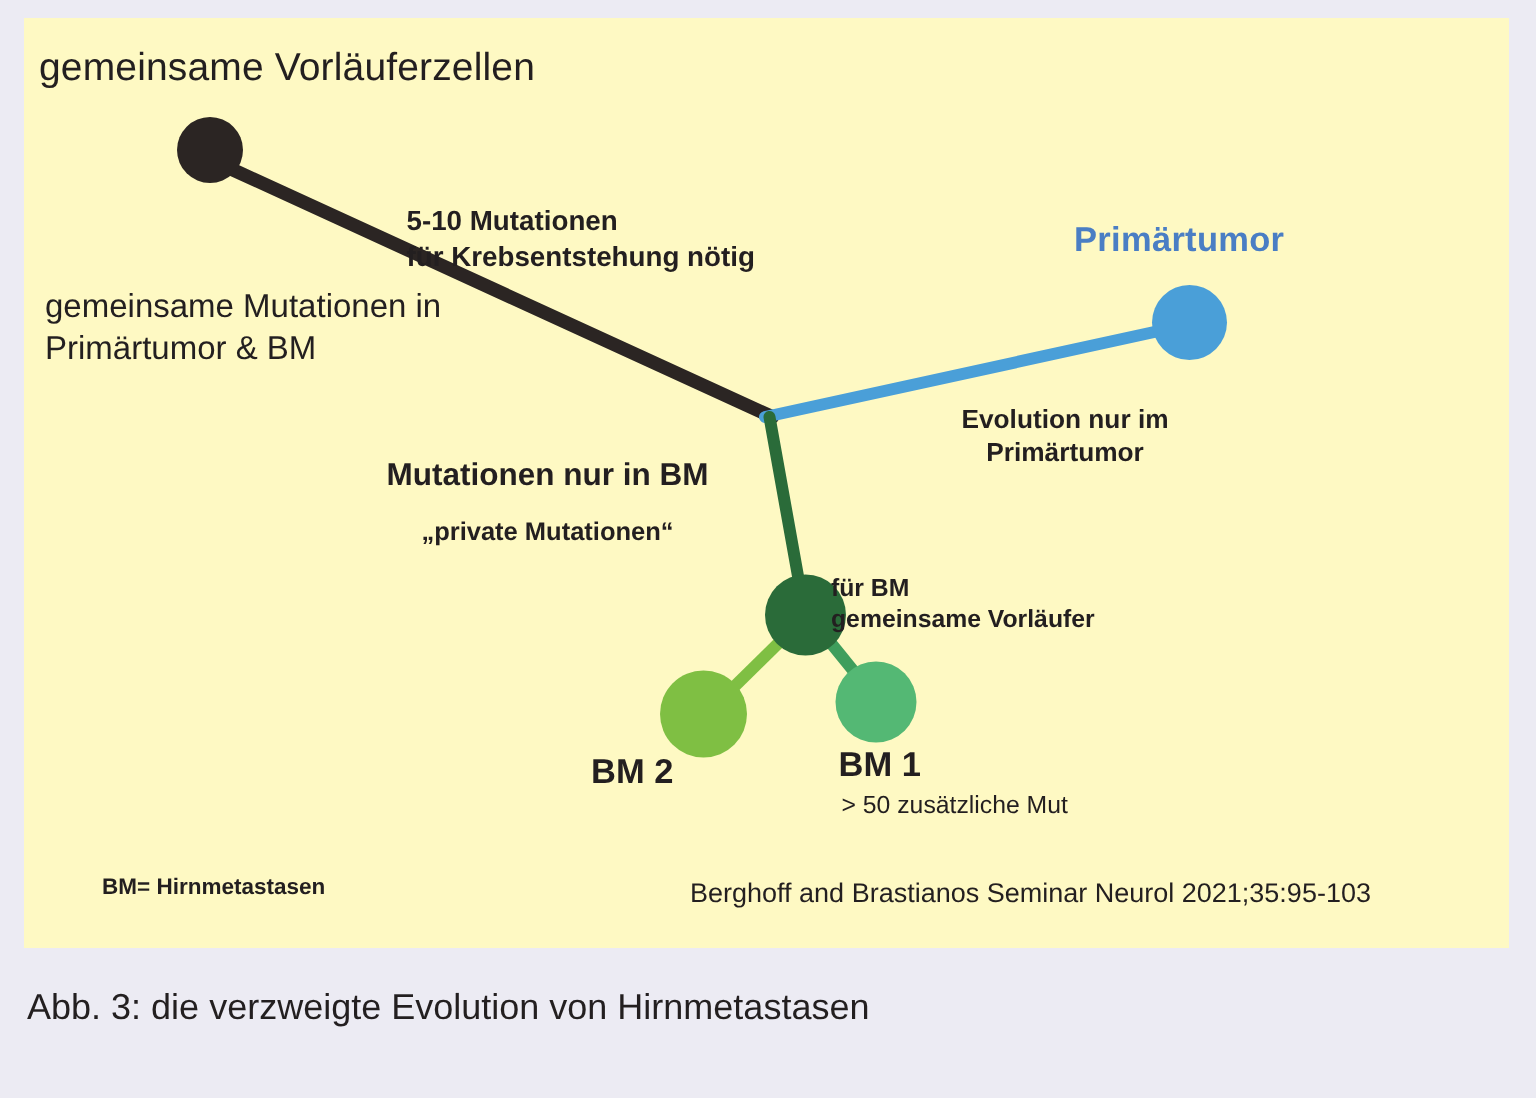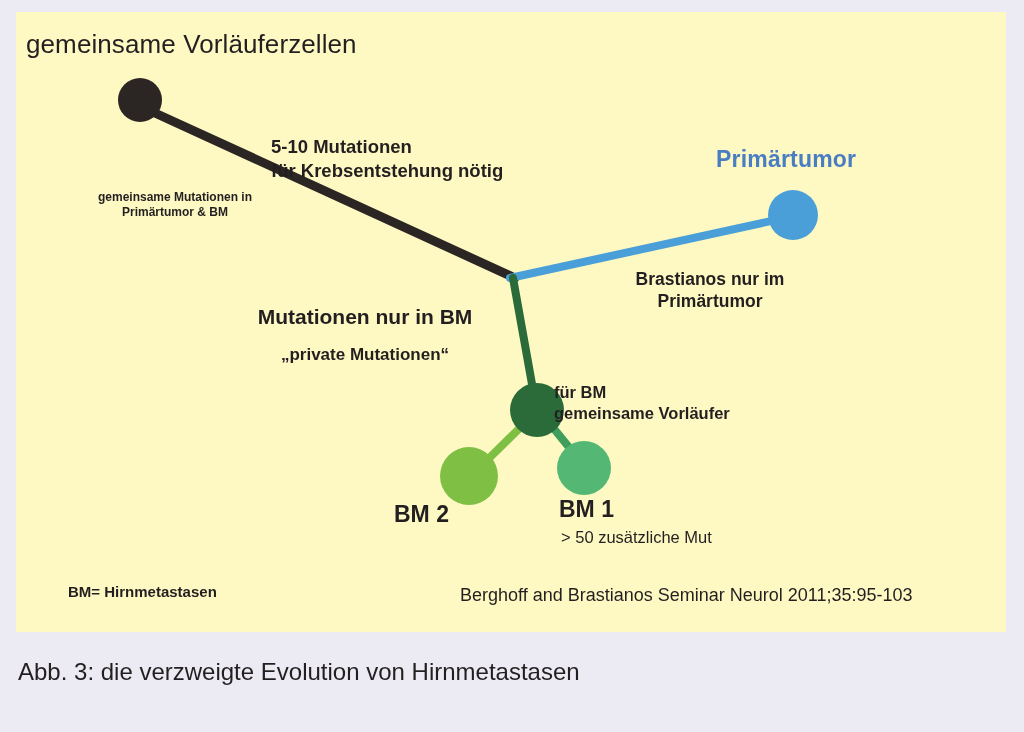--- a/index.html
+++ b/index.html
@@ -47,23 +47,22 @@
   #label-mutations-count {
     left: 255px;
     top: 94px;
     font-size: 18.5px;
     font-weight: 600;
     margin-top: 29px;
   }
   #label-shared-mutations {
     left: 14px;
     top: 178px;
-    font-size: 12px;
-    font-weight: 700;
-    text-align: center;
+    font-size: 22px;
+    font-weight: 400;
     width: 290px;
   }
   #label-primaertumor {
     left: 700px;
     top: 133px;
     font-size: 23px;
     font-weight: bold;
     color: #4a7ec4;
     letter-spacing: 0.2px;
   }
@@ -168,36 +167,36 @@
   </div>
 
   <div class="lbl" id="label-shared-mutations">
     <div>gemeinsame Mutationen in</div>
     <div>Primärtumor &amp; BM</div>
   </div>
 
   <div class="lbl" id="label-primaertumor">Primärtumor</div>
 
   <div class="lbl" id="label-primary-only">
-    <div>Brastianos nur im</div>
+    <div>Evolution nur im</div>
     <div>Primärtumor</div>
   </div>
 
   <div class="lbl" id="label-bm-only">
     <span class="line1">Mutationen nur in BM</span>
     <span class="line2">„private Mutationen“</span>
   </div>
 
   <div class="lbl" id="label-shared-precursor">
     <div>für BM</div>
     <div>gemeinsame Vorläufer</div>
   </div>
 
   <div class="lbl" id="label-bm2">BM 2</div>
   <div class="lbl" id="label-bm1">BM 1</div>
   <div class="lbl" id="label-bm1-sub">&gt; 50 zusätzliche Mut</div>
 
   <div class="lbl" id="legend-bm">BM= Hirnmetastasen</div>
-  <div class="lbl" id="citation">Berghoff and Brastianos Seminar Neurol 2011;35:95-103</div>
+  <div class="lbl" id="citation">Berghoff and Brastianos Seminar Neurol 2021;35:95-103</div>
 
 </div>
 
 <div id="figure-caption">Abb. 3: die verzweigte Evolution von Hirnmetastasen</div>
 
 </body></html>

